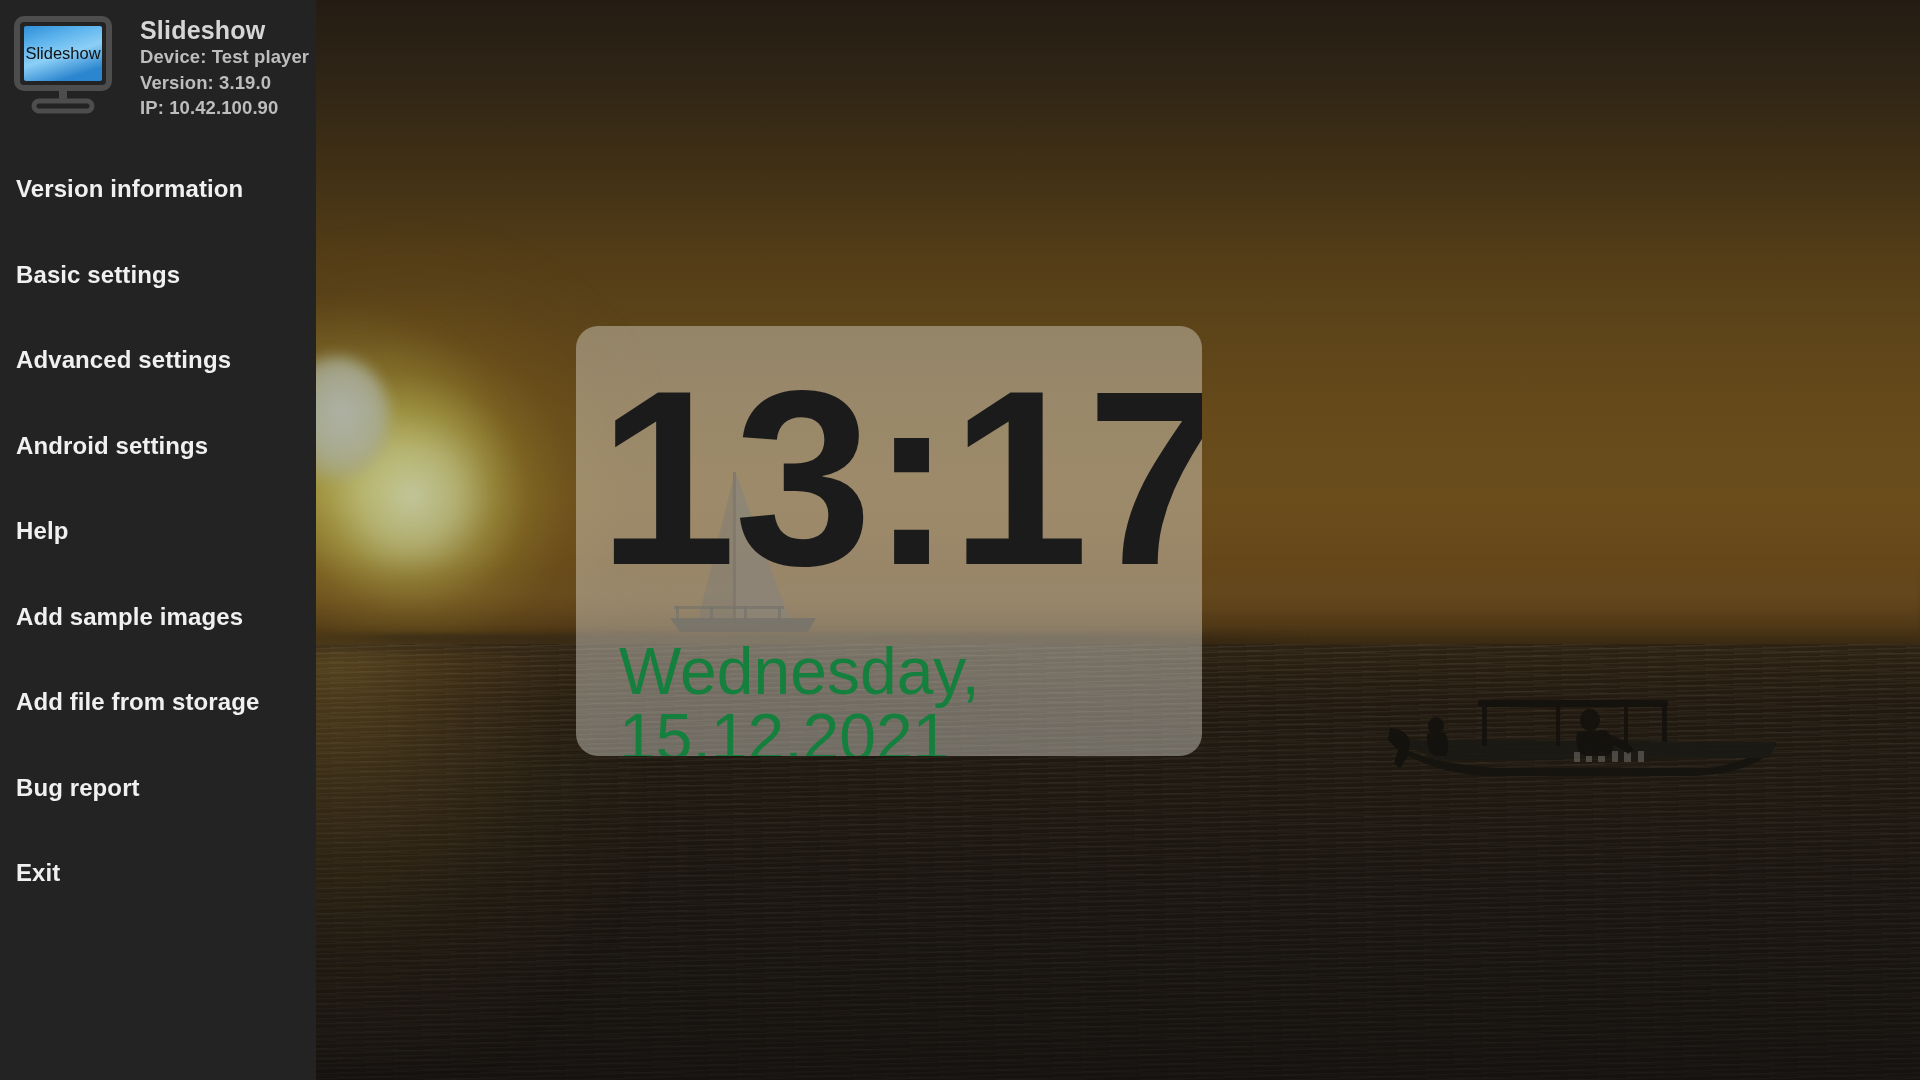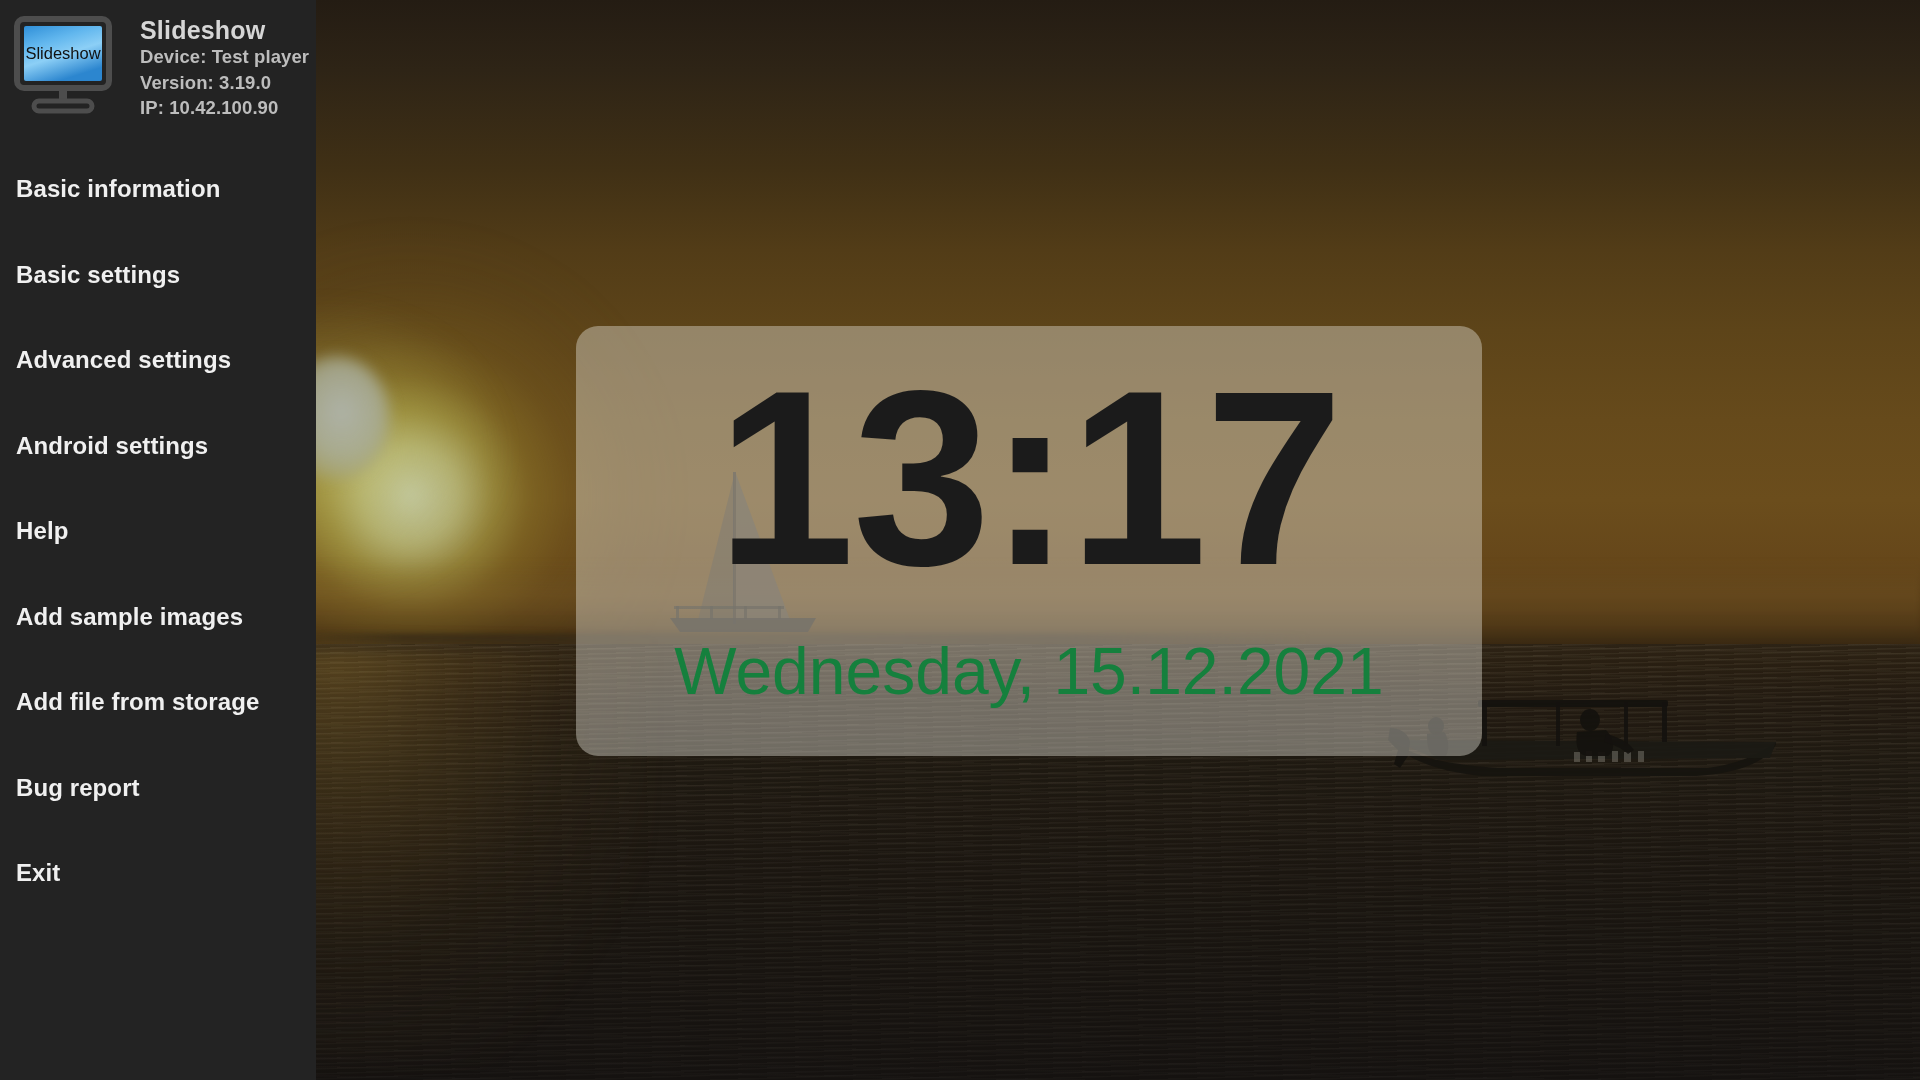--- a/index.html
+++ b/index.html
@@ -141,28 +141,29 @@
   .dhow svg { display:block; }
 
   
   .motorboat { position:absolute; left:1378px; top:698px; width:420px; height:150px; }
   .motorboat svg { display:block; }
 
   
   .clock-panel {
     position:absolute;
     left:576px; top:326px;
-    width:906px; height:430px;
+    width:626px; height:430px;
     border-radius:22px;
     background:rgba(226,223,214,0.42);
     display:flex;
     flex-direction:column;
     align-items:center;
     justify-content:flex-start;
     overflow:hidden;
+    padding-left:43px;
   }
   .clock-time {
     font-family:"Liberation Sans", sans-serif;
     font-weight:700;
     font-size:248px;
     line-height:1;
     letter-spacing:-2px;
     color:#1b1b1b;
     margin-top:28px;
   }
@@ -323,21 +324,21 @@
       </div>
       <div class="app-meta">
         <div class="app-title">Slideshow</div>
         <div class="app-line">Device: Test player</div>
         <div class="app-line">Version: 3.19.0</div>
         <div class="app-line">IP: 10.42.100.90</div>
       </div>
     </div>
 
     <div class="menu">
-      <div class="menu-item">Basic information</div>
+      <div class="menu-item">Version information</div>
       <div class="menu-item">Basic settings</div>
       <div class="menu-item">Advanced settings</div>
       <div class="menu-item">Android settings</div>
       <div class="menu-item">Help</div>
       <div class="menu-item">Add sample images</div>
       <div class="menu-item">Add file from storage</div>
       <div class="menu-item">Bug report</div>
       <div class="menu-item">Exit</div>
     </div>
 

